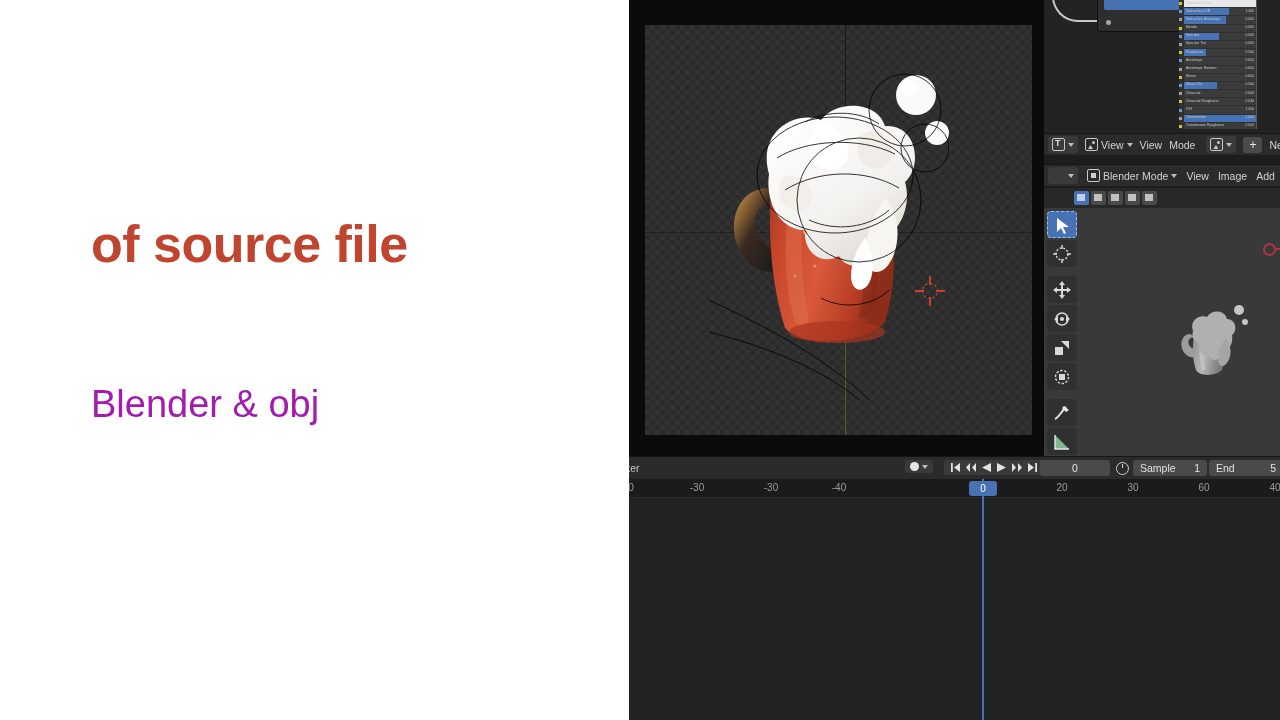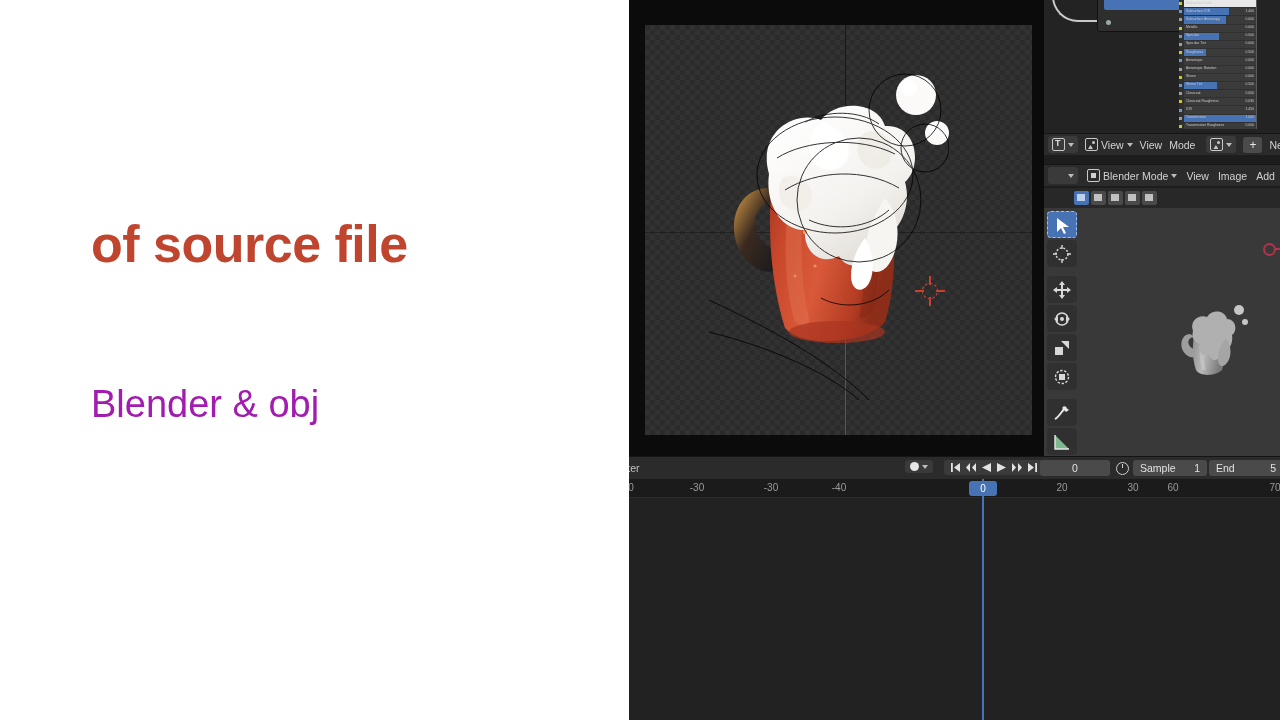--- a/index.html
+++ b/index.html
@@ -562,22 +562,22 @@
     </div>
 
     <div class="tl-ruler" id="ruler">
         <span class="tick" style="left: 2px;">0</span>
         <span class="tick" style="left: 68px;">-30</span>
         <span class="tick" style="left: 142px;">-30</span>
         <span class="tick" style="left: 210px;">-40</span>
         <span class="tick" style="left: 296px; margin-top: 17px;">-10</span>
         <span class="tick" style="left: 433px;">20</span>
         <span class="tick" style="left: 504px;">30</span>
-        <span class="tick" style="left: 544px;">60</span>
-        <span class="tick" style="left: 646px;">70</span>
+        <span class="tick" style="left: 575px;">60</span>
+        <span class="tick" style="left: 646px;">40</span>
       </div>
 
     <div class="tl-body">
       <div class="tl-row-line" style="top:0;"></div>
 
     </div>
 
     <div class="playhead"></div>
     <div class="playhead-badge">0</div>
 

